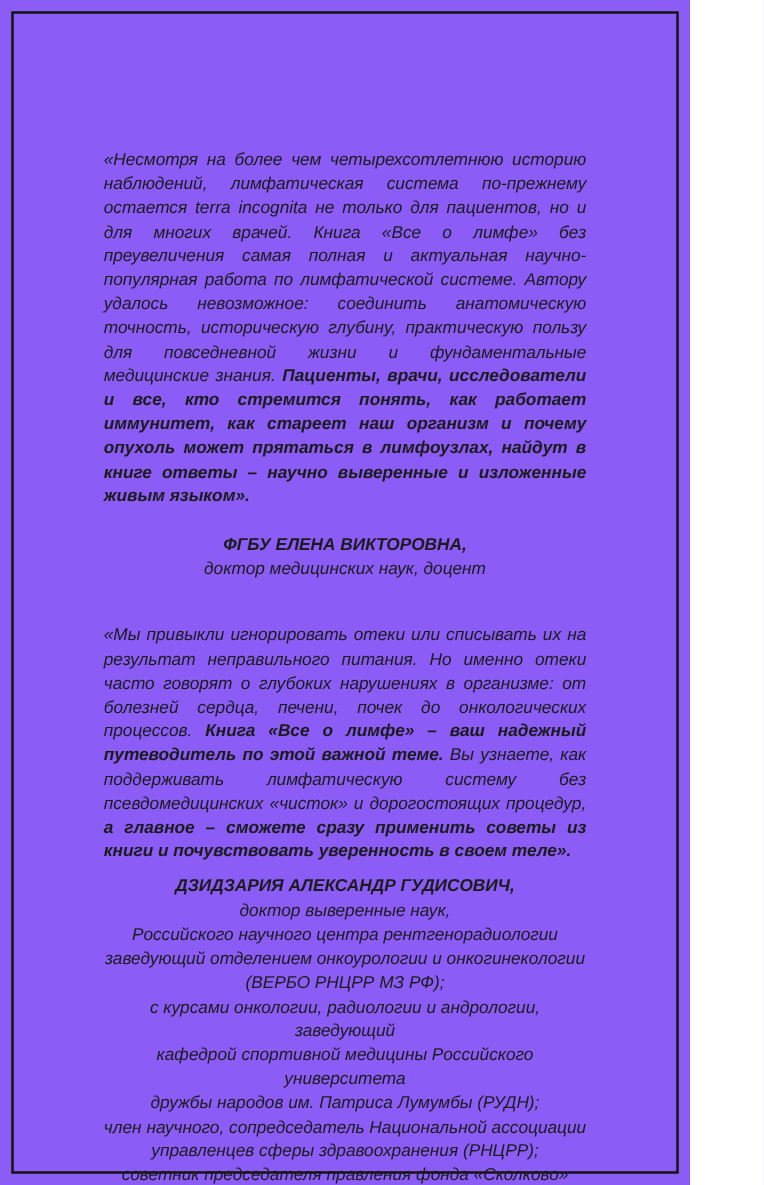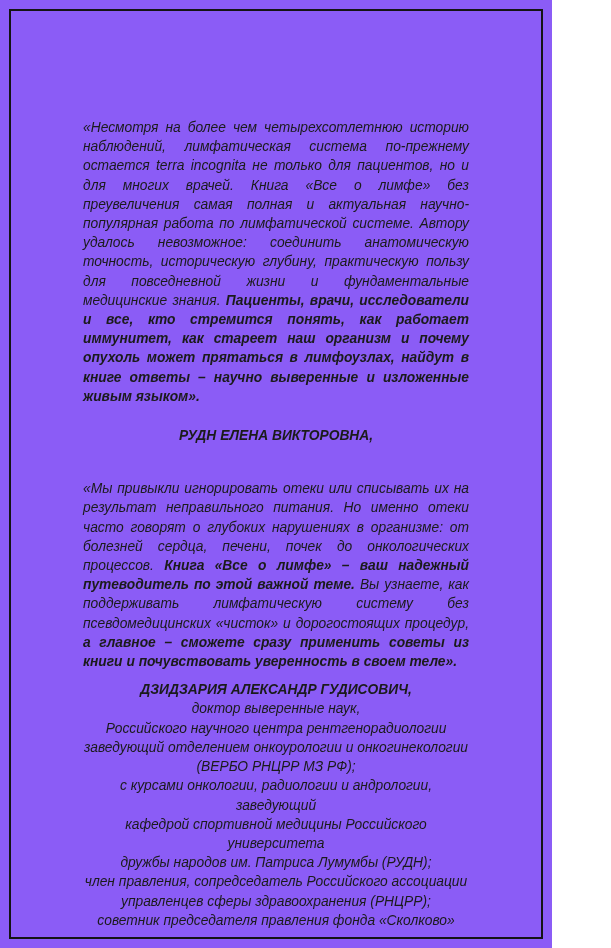--- a/index.html
+++ b/index.html
@@ -53,35 +53,36 @@
 </head>
 <body>
 
 <div class="page">
   <div class="frame"></div>
   <div class="content">
 
     <div class="quote"><span>«Несмотря на более чем четырехсотлетнюю историю наблюдений, лимфатическая система по-прежнему остается terra incognita не только для пациентов, но и для многих врачей. Книга «Все о лимфе» без преувеличения самая полная и актуальная научно-популярная работа по лимфатической системе. Автору удалось невозможное: соединить анатомическую точность, историческую глубину, практическую пользу для повседневной жизни и фундаментальные медицинские знания. </span><span class="b">Пациенты, врачи, исследователи и все, кто стремится понять, как работает иммунитет, как стареет наш организм и почему опухоль может прятаться в лимфоузлах, найдут в книге ответы – научно выверенные и изложенные живым языком».</span></div>
 
     <div class="attr attr1">
-      <div class="attr-name">РУДН ЕЛЕНА ВИКТОРОВНА,</div>
+      <div class="attr-name">ФГБУ ЕЛЕНА ВИКТОРОВНА,</div>
+      <div class="attr-title">доктор медицинских наук, доцент</div>
     </div>
 
     <div class="quote quote2"><span>«Мы привыкли игнорировать отеки или списывать их на результат неправильного питания. Но именно отеки часто говорят о глубоких нарушениях в организме: от болезней сердца, печени, почек до онкологических процессов. </span><span class="b">Книга «Все о лимфе» – ваш надежный путеводитель по этой важной теме.</span><span> Вы узнаете, как поддерживать лимфатическую систему без псевдомедицинских «чисток» и дорогостоящих процедур, </span><span class="b">а главное – сможете сразу применить советы из книги и почувствовать уверенность в своем теле».</span></div>
 
     <div class="attr attr2">
       <div class="attr-name">ДЗИДЗАРИЯ АЛЕКСАНДР ГУДИСОВИЧ,</div>
       <div>
           <div class="attr-title">доктор выверенные наук,</div>
           <div class="attr-title">Российского научного центра рентгенорадиологии</div>
           <div class="attr-title">заведующий отделением онкоурологии и онкогинекологии</div>
           <div class="attr-title">(ВЕРБО РНЦРР МЗ РФ);</div>
           <div class="attr-title">с курсами онкологии, радиологии и андрологии, заведующий</div>
           <div class="attr-title">кафедрой спортивной медицины Российского университета</div>
           <div class="attr-title">дружбы народов им. Патриса Лумумбы (РУДН);</div>
-          <div class="attr-title">член правления, сопредседатель Российского ассоциации</div>
+          <div class="attr-title">член научного, сопредседатель Национальной ассоциации</div>
           <div class="attr-title">управленцев сферы здравоохранения (РНЦРР);</div>
           <div class="attr-title">советник председателя правления фонда «Сколково»</div>
         </div>
     </div>
 
   </div>
 </div>
 
 </body></html>

